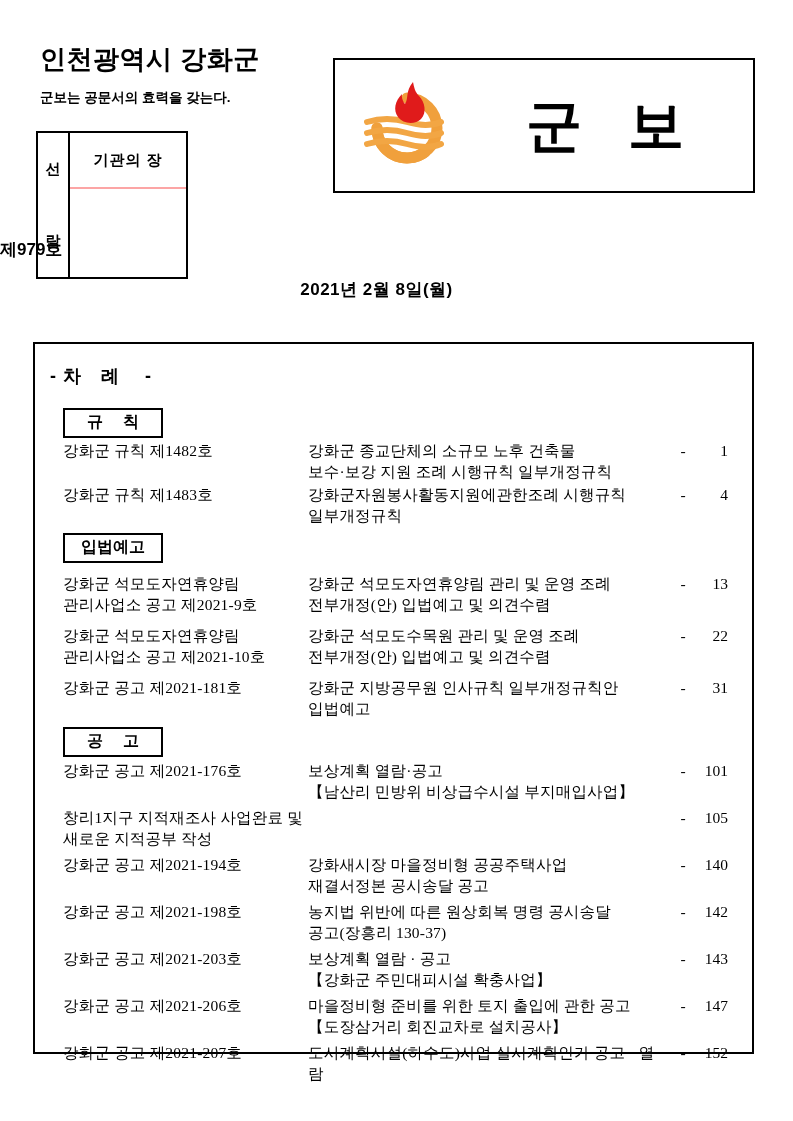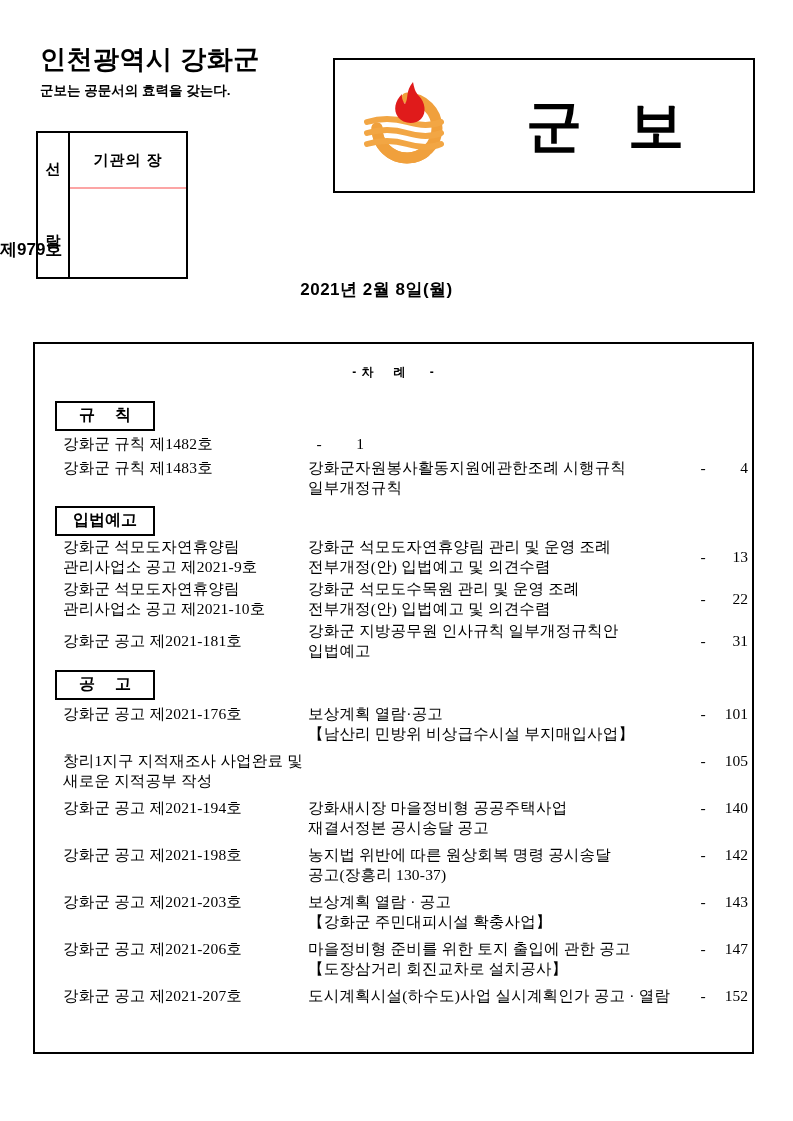--- a/index.html
+++ b/index.html
@@ -29,21 +29,21 @@
     font-weight: bold;
     font-size: 26px;
     letter-spacing: 0.5px;
     line-height: 1.1;
     white-space: nowrap;
   }
   .masthead-sub {
     font-family: "Liberation Sans", "DejaVu Sans", sans-serif;
     font-weight: bold;
     font-size: 13.5px;
-    margin-top: 8px;
+    margin-top: 15px;
     letter-spacing: 0px;
     white-space: nowrap;
   }
 
   
   .stamp-table {
     position: absolute;
     left: 36px;
     top: 131px;
     width: 152px;
@@ -148,39 +148,40 @@
   .toc-box {
     position: absolute;
     left: 33px;
     top: 342px;
     width: 721px;
     height: 712px;
     border: 2px solid #000;
     box-sizing: border-box;
   }
   .toc-title {
-    text-align: center;
-    font-family: "Liberation Sans", "DejaVu Sans", sans-serif;
-    font-weight: bold;
-    font-size: 12px;
+    text-align: left;
+    font-family: "Liberation Sans", "DejaVu Sans", sans-serif;
+    font-weight: bold;
+    font-size: 18px;
     margin-top: 20px;
     letter-spacing: 1px;
+    margin-left: 15px;
   }
   .toc-title .wide { letter-spacing: 20px; }
 
   .section-label {
     display: inline-block;
     border: 2px solid #000;
     box-sizing: border-box;
     font-family: "Liberation Sans", "DejaVu Sans", sans-serif;
     font-weight: bold;
     font-size: 16px;
     padding: 2px 0 3px 0;
     text-align: center;
-    margin-left: 20px;
+    margin-left: 28px;
   }
   .section-label.wide-sp {
     width: 100px;
     letter-spacing: 20px;
     text-indent: 20px;
   }
   .section-label.narrow-sp {
     width: 100px;
     letter-spacing: 0px;
   }
@@ -188,21 +189,21 @@
   .sec-notice  { margin-top: 7px; }
   .sec-public  { margin-top: 8px; }
 
   
   .entry {
     display: flex;
     align-items: flex-start;
     font-size: 15.5px;
     line-height: 20.5px;
     padding-left: 28px;
-    padding-right: 4px;
+    padding-right: 24px;
   }
   .entry-ref {
     width: 245px;
     flex: 0 0 245px;
     white-space: pre-line;
     letter-spacing: 0.2px;
   }
   .entry-desc {
     flex: 1;
     white-space: pre-line;
@@ -213,21 +214,21 @@
     width: 22px;
     flex: 0 0 22px;
     text-align: center;
   }
   .entry-page {
     width: 34px;
     flex: 0 0 34px;
     text-align: right;
   }
   .gap-rules .entry { margin-top: 3px; }
-  .gap-notice .entry { margin-top: 1px; align-items: center; }
+  .gap-notice .entry { margin-top: 11px; }
   .gap-public .entry { margin-top: 6px; }
   .gap-public .entry:first-child { margin-top: 4px; justify-content: center; }
 </style>
 </head>
 <body>
 
 <div class="masthead">
   <div class="masthead-title">인천광역시 강화군</div>
   <div class="masthead-sub">군보는 공문서의 효력을 갖는다.</div>
 </div>
@@ -270,20 +271,22 @@
     <span>-</span>
     <span class="wide">차례</span>
     <span>-</span>
   </div>
 
   <div>
     <div class="section-label wide-sp sec-rules">규칙</div>
     <div class="gap-rules">
       <div class="entry">
         <span class="entry-ref">강화군 규칙 제1482호</span>
+        <span class="entry-desc">강화군 종교단체의 소규모 노후 건축물
+보수·보강 지원 조례 시행규칙 일부개정규칙</span>
         <span class="entry-dash">-</span>
         <span class="entry-page">1</span>
       </div>
       <div class="entry">
         <span class="entry-ref">강화군 규칙 제1483호</span>
         <span class="entry-desc">강화군자원봉사활동지원에관한조례 시행규칙
 일부개정규칙</span>
         <span class="entry-dash">-</span>
         <span class="entry-page">4</span>
       </div>

